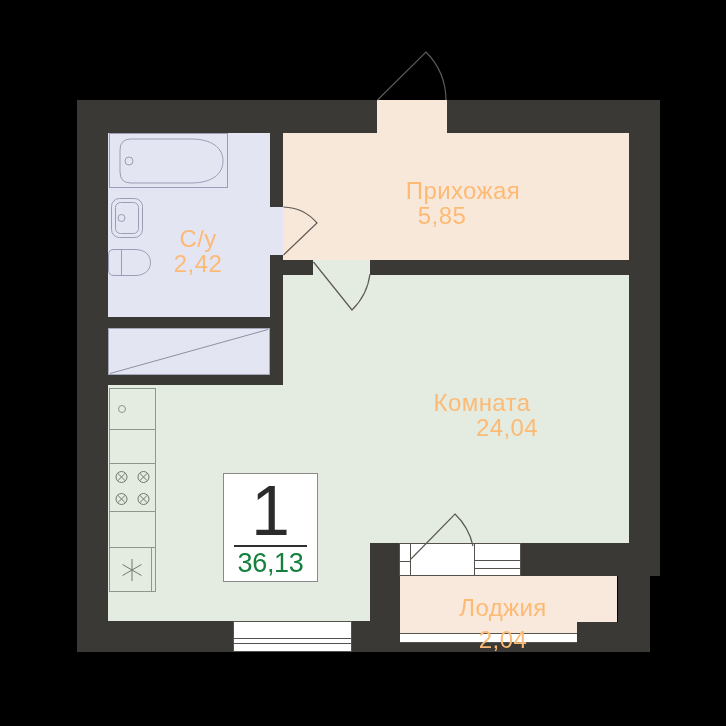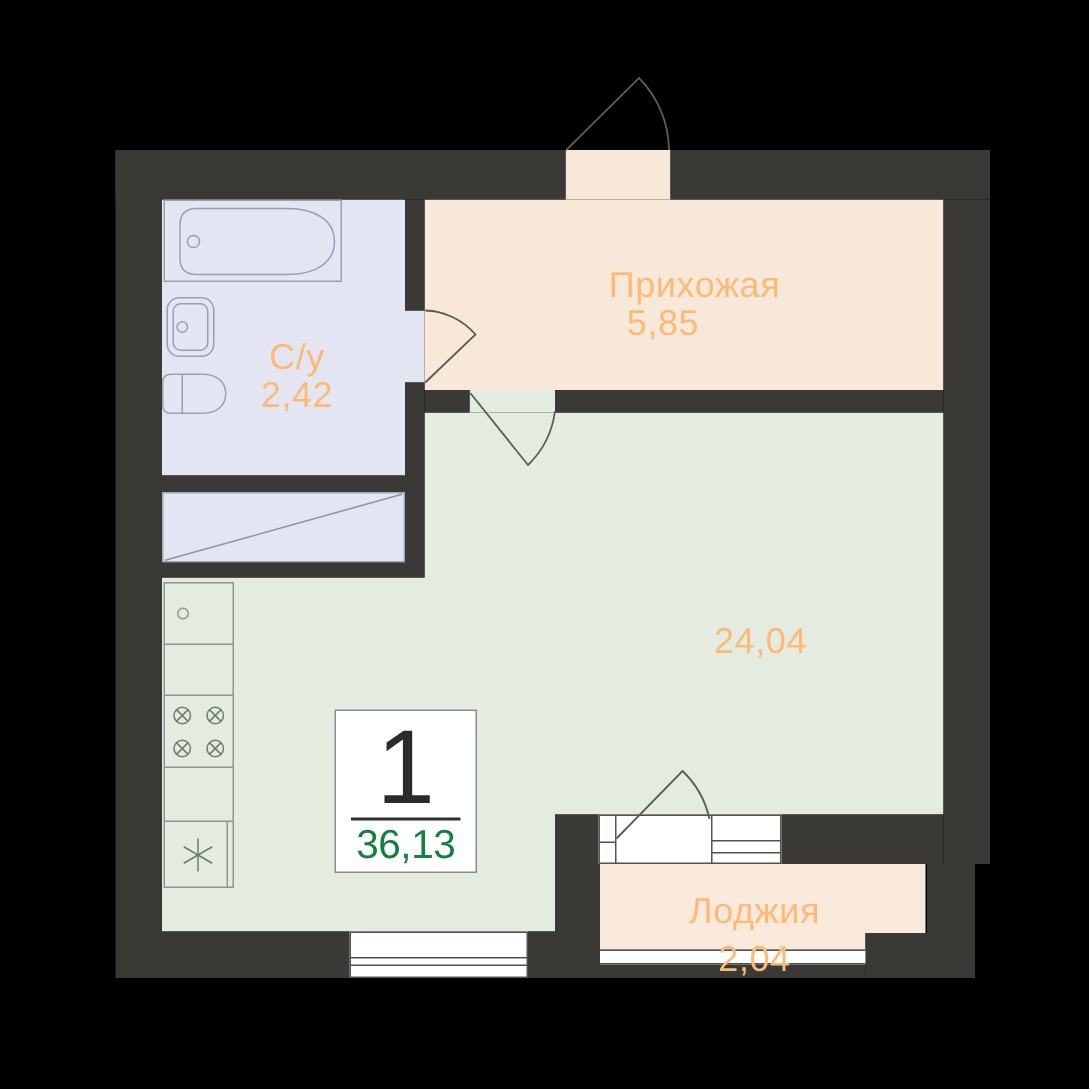--- a/index.html
+++ b/index.html
@@ -129,20 +129,21 @@
       <path d="M283.5 255 L317 223 A46 46 0 0 0 283.5 207"></path>
       <path d="M313.5 262 L352 310 A61 61 0 0 0 370 274"></path>
       <path d="M411 559 L455 514 A63 63 0 0 1 473 546"></path>
     </g>
   </svg>
 
   <div class="label" style="left:463px;top:178px;">Прихожая</div>
   <div class="label" style="left:442px;top:203px;">5,85</div>
   <div class="label" style="left:198px;top:226px;">С/у</div>
   <div class="label" style="left:198px;top:251px;">2,42</div>
+  <div class="label" style="left:482px;top:390px;">Комната</div>
   <div class="label" style="left:507px;top:415px;text-align:center;">24,04</div>
   <div class="label" style="left:503px;top:595px;">Лоджия</div>
   <div class="label" style="left:503px;top:627px;">2,04</div>
 
   <div id="badge">
     <div class="num">1</div>
     <div class="rule"></div>
     <div class="area">36,13</div>
   </div>
 

